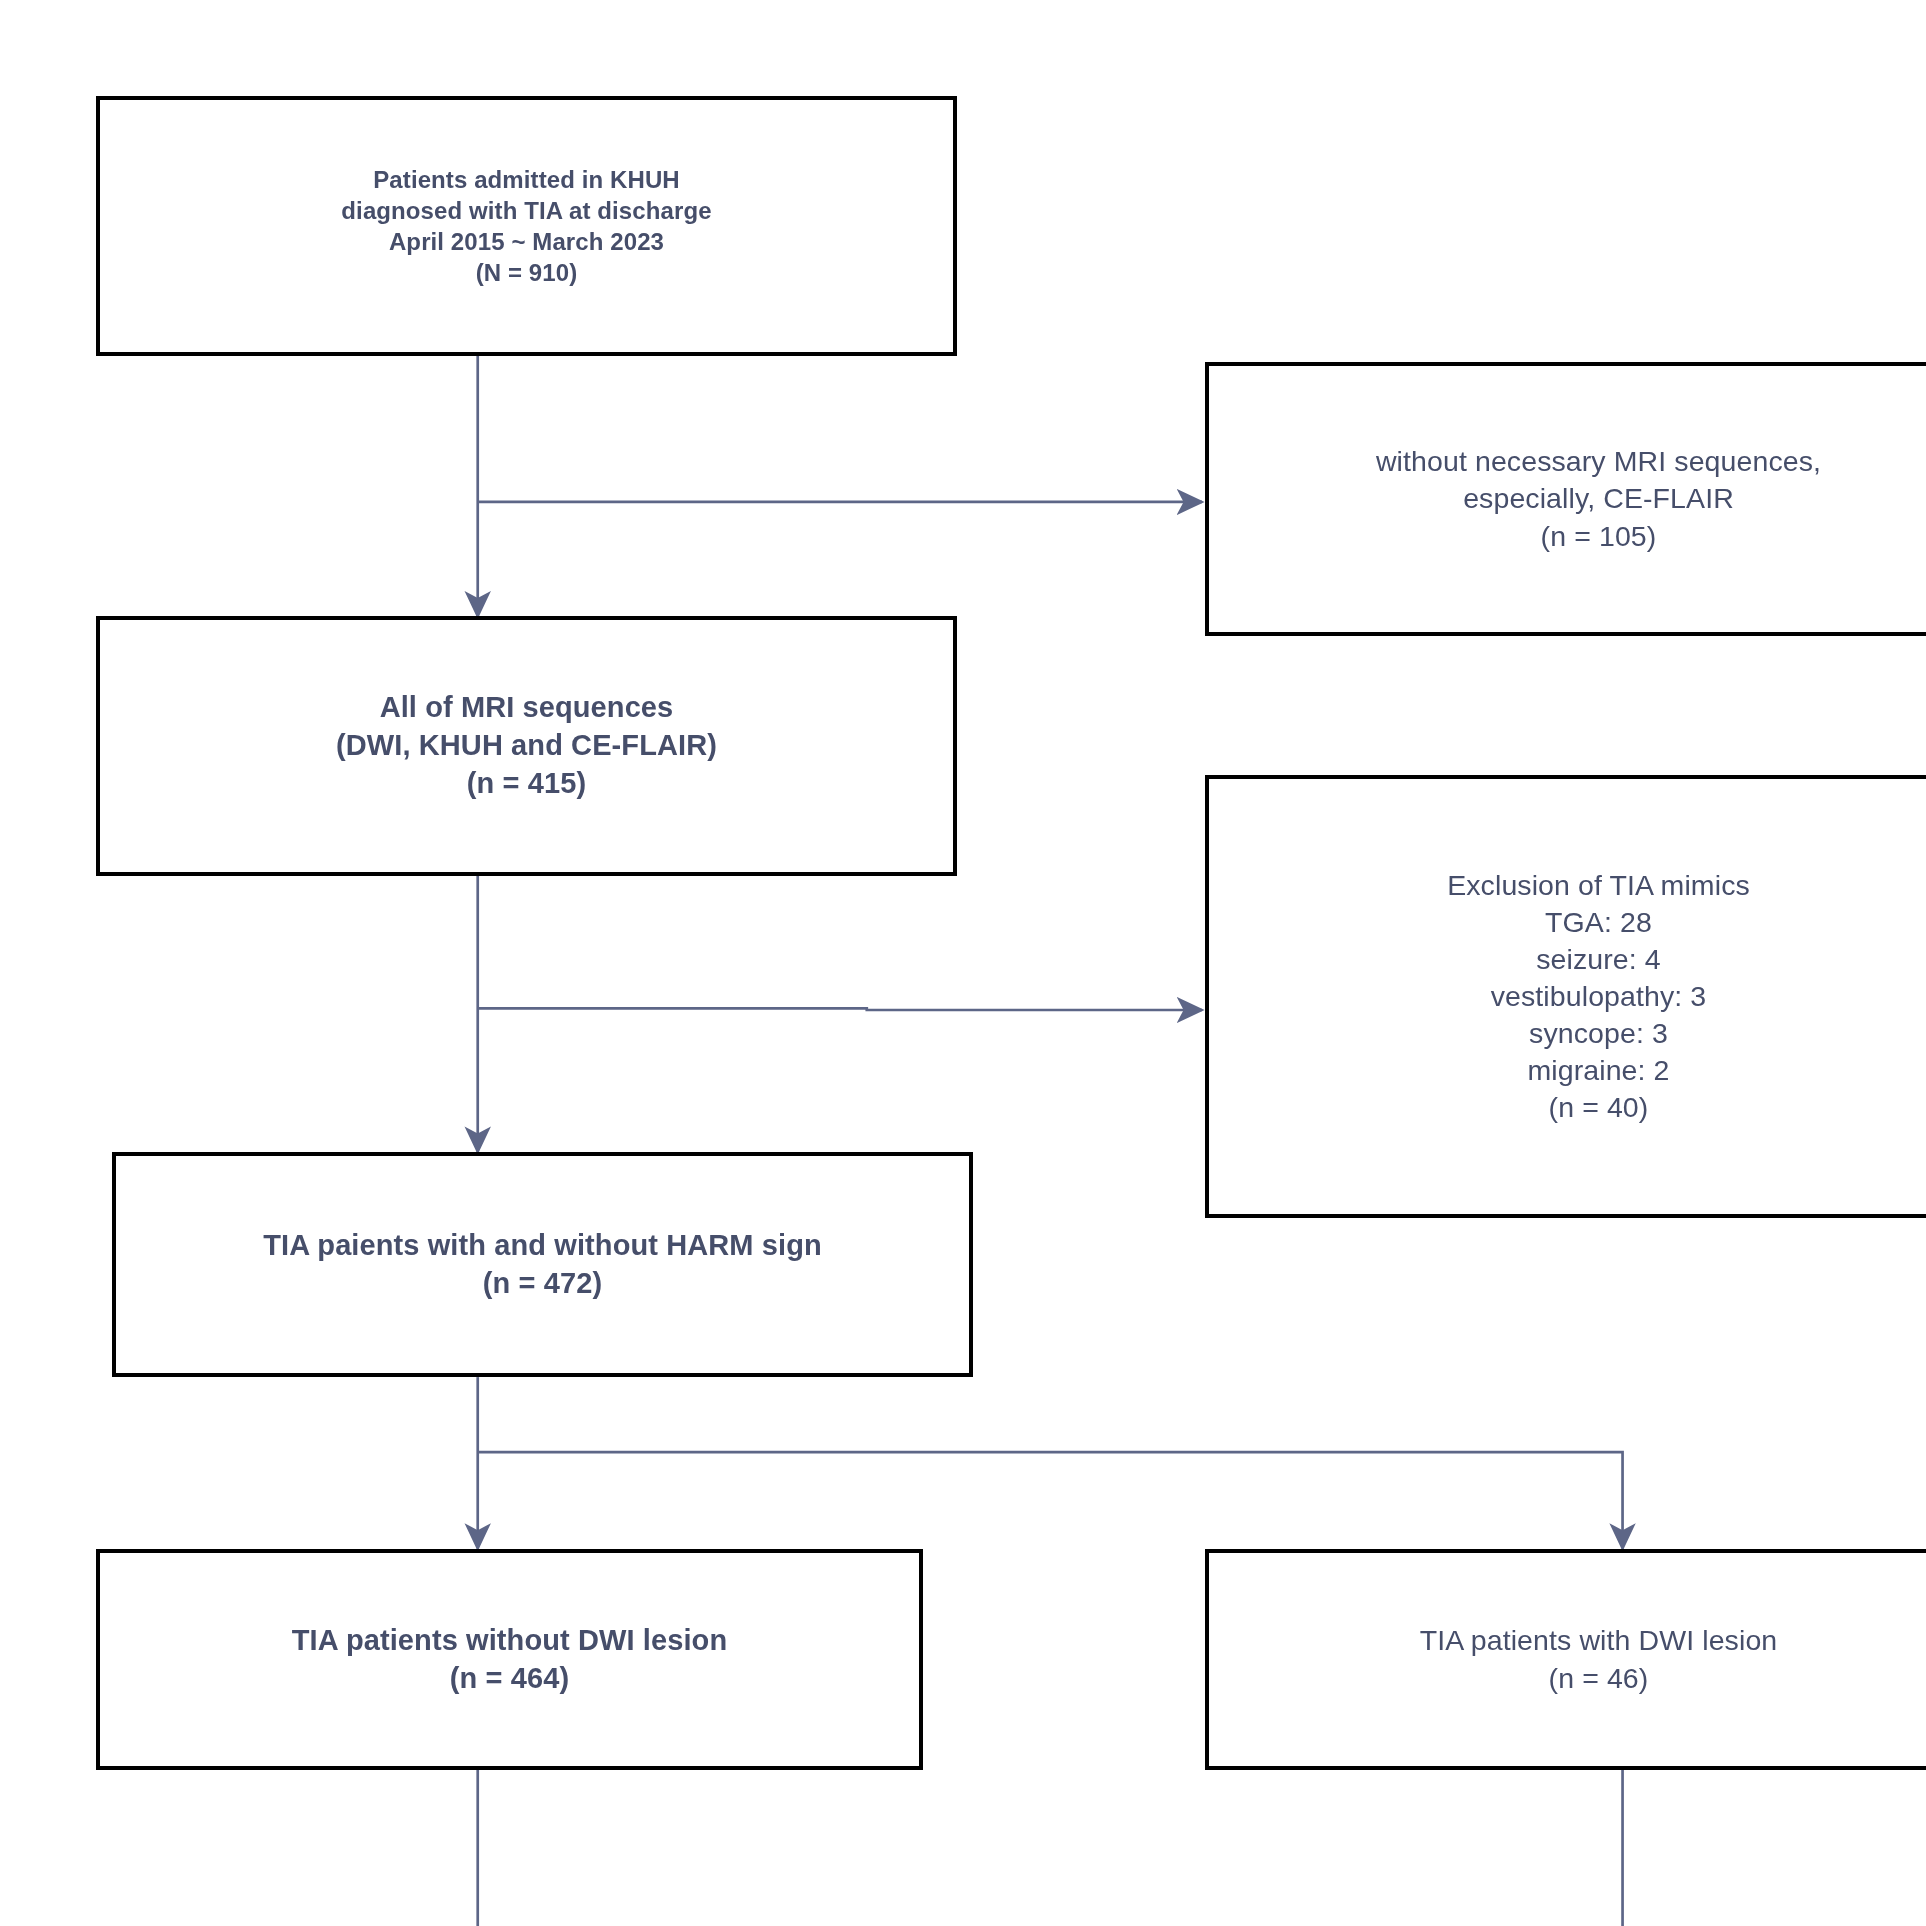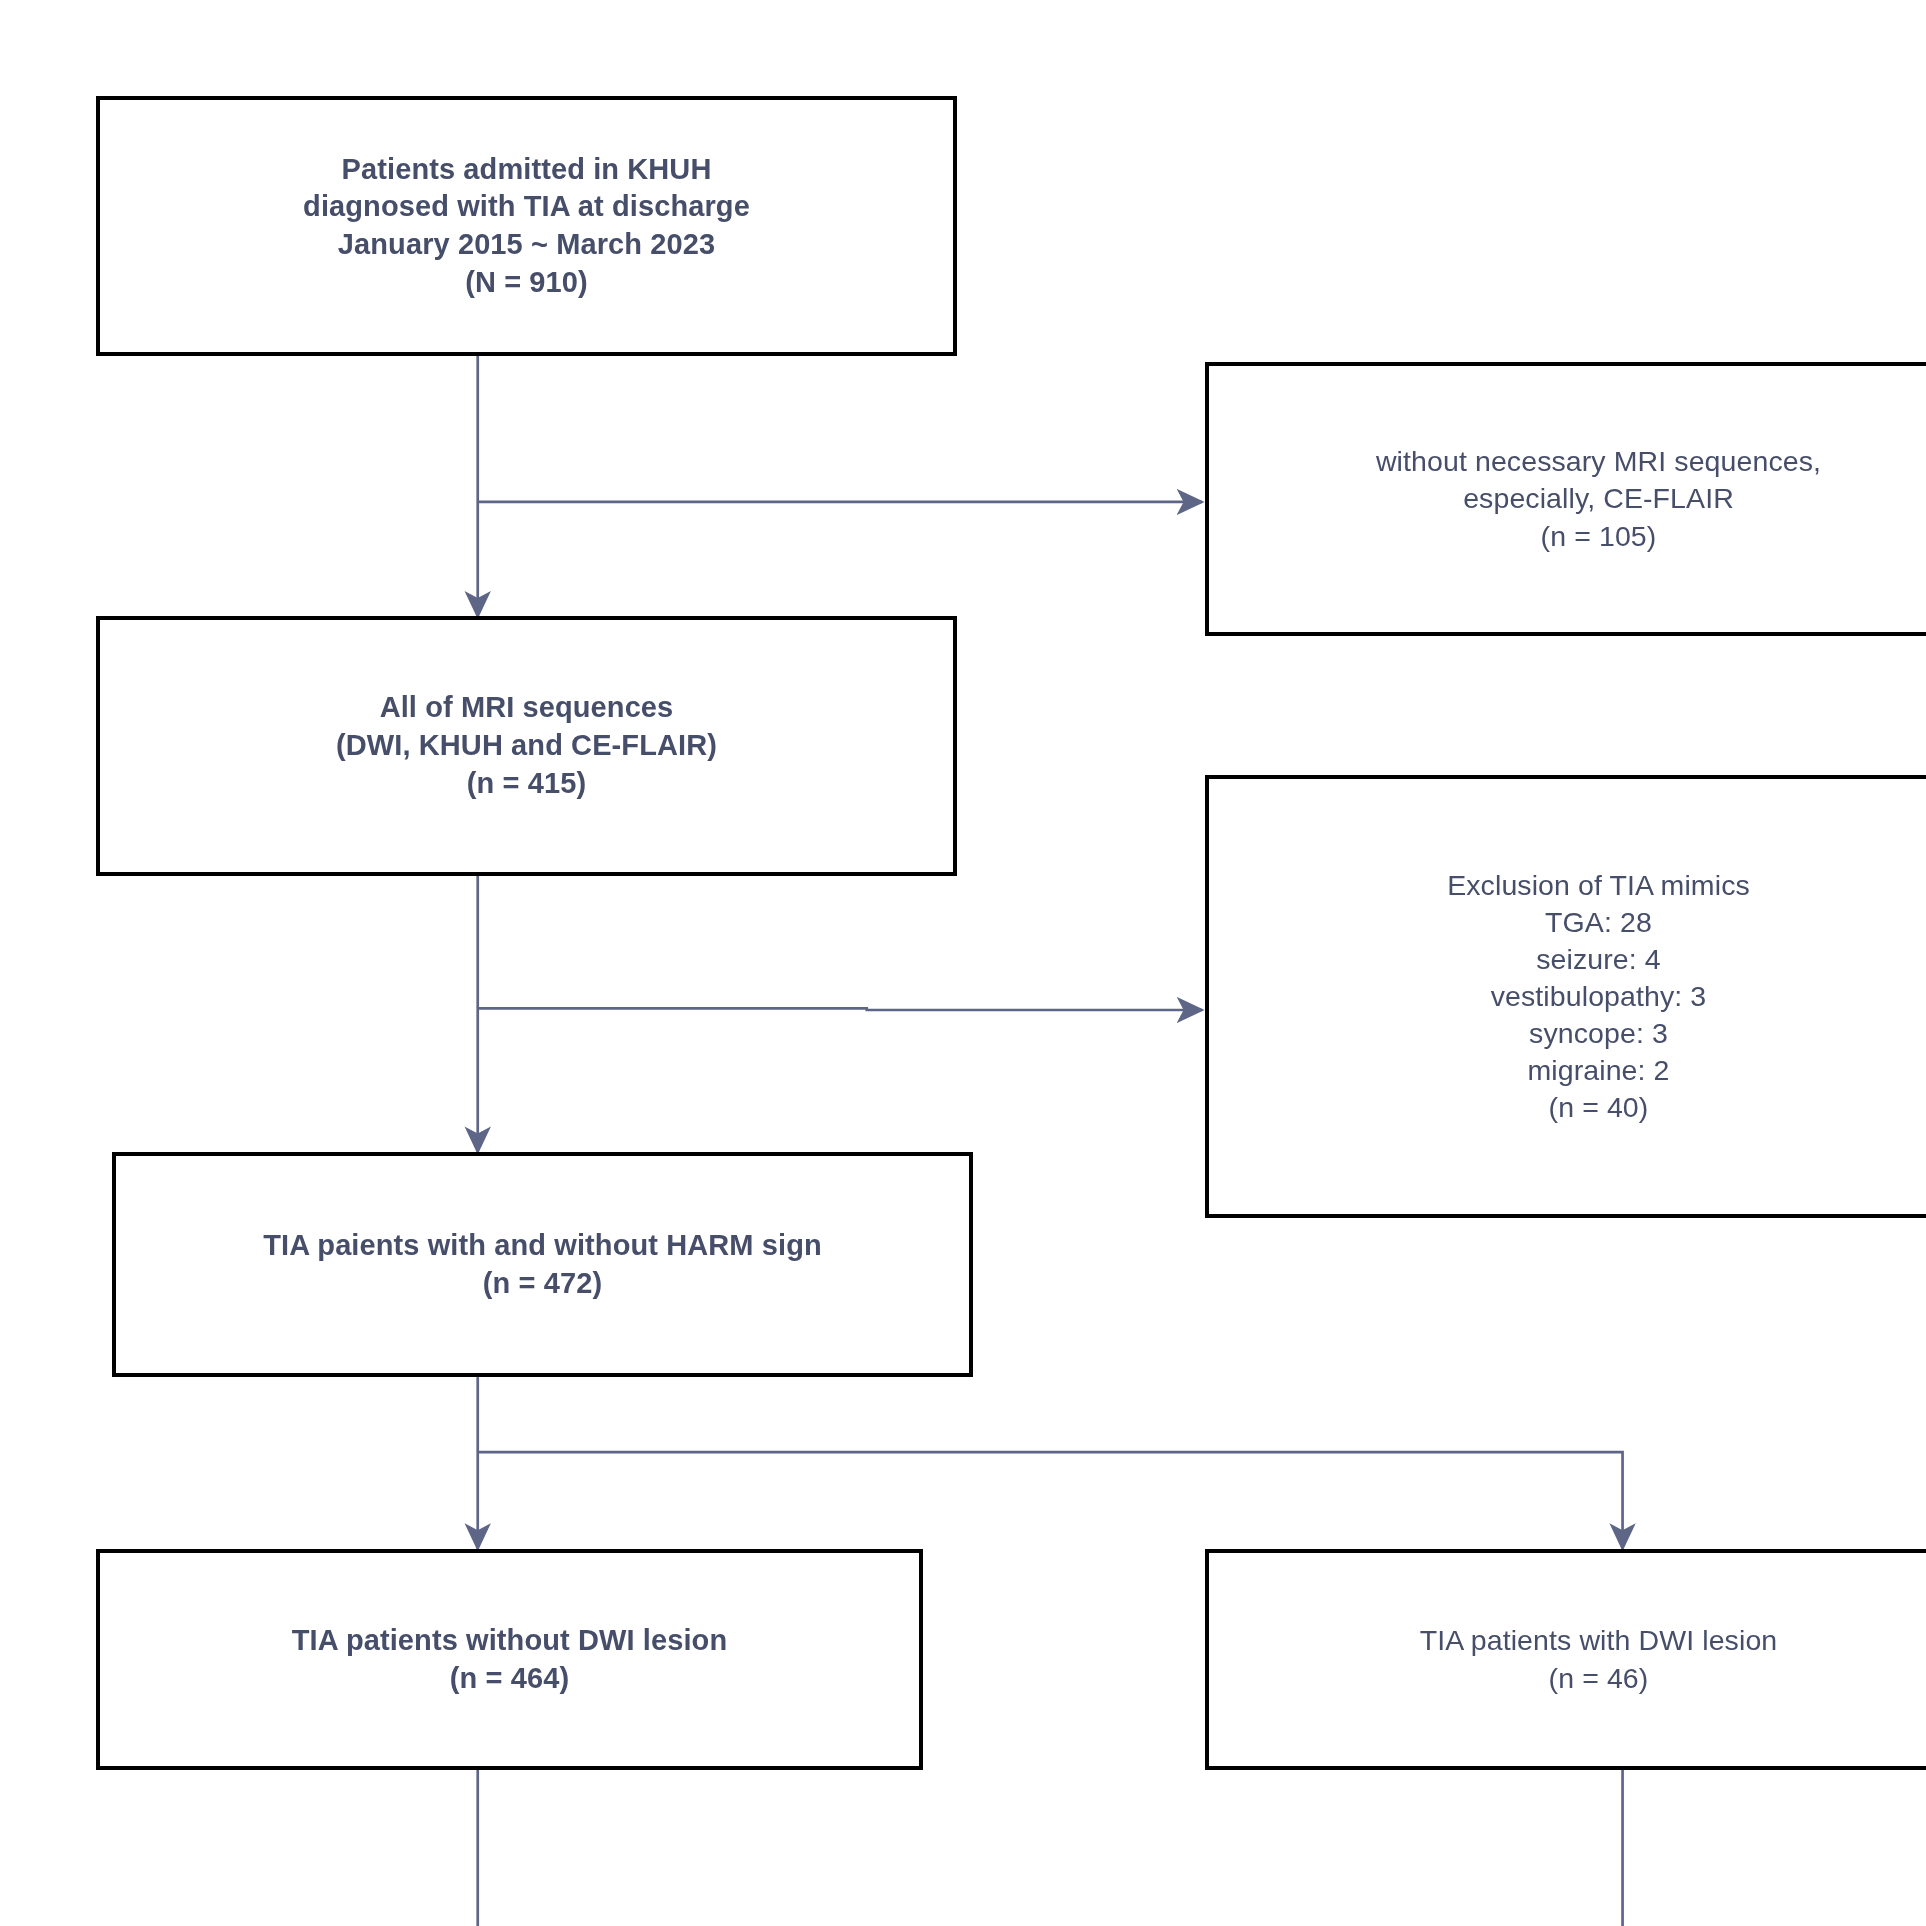--- a/index.html
+++ b/index.html
@@ -71,25 +71,25 @@
       <path d="M722,5020 L722,5300" marker-end="url(#ah)"></path>
       <path d="M1758,5020 L1758,5300" marker-end="url(#ah)"></path>
 
       <path d="M4212,4593 L4212,5020"></path>
       <path d="M3578,5020 L4846,5020"></path>
       <path d="M3578,5020 L3578,5300" marker-end="url(#ah)"></path>
       <path d="M4846,5020 L4846,5300" marker-end="url(#ah)"></path>
     </g>
   </svg>
 
-  <div class="node bold" style="left:96px; top:96px; width:861px; height:260px; font-size:29px;">
+  <div class="node bold" style="left:96px; top:96px; width:861px; height:260px; font-size:24px;">
     <div class="txt">
         <div>Patients admitted in KHUH</div>
         <div>diagnosed with TIA at discharge</div>
-        <div>January 2015 ~ March 2023</div>
+        <div>April 2015 ~ March 2023</div>
         <div>(N = 910)</div>
       </div>
   </div>
 
   <div class="node regular" style="left:1205px; top:362px; width:787px; height:274px; font-size:28.5px;">
     <div class="txt">
         <div>without necessary MRI sequences,</div>
         <div>especially, CE-FLAIR</div>
         <div>(n = 105)</div>
       </div>

